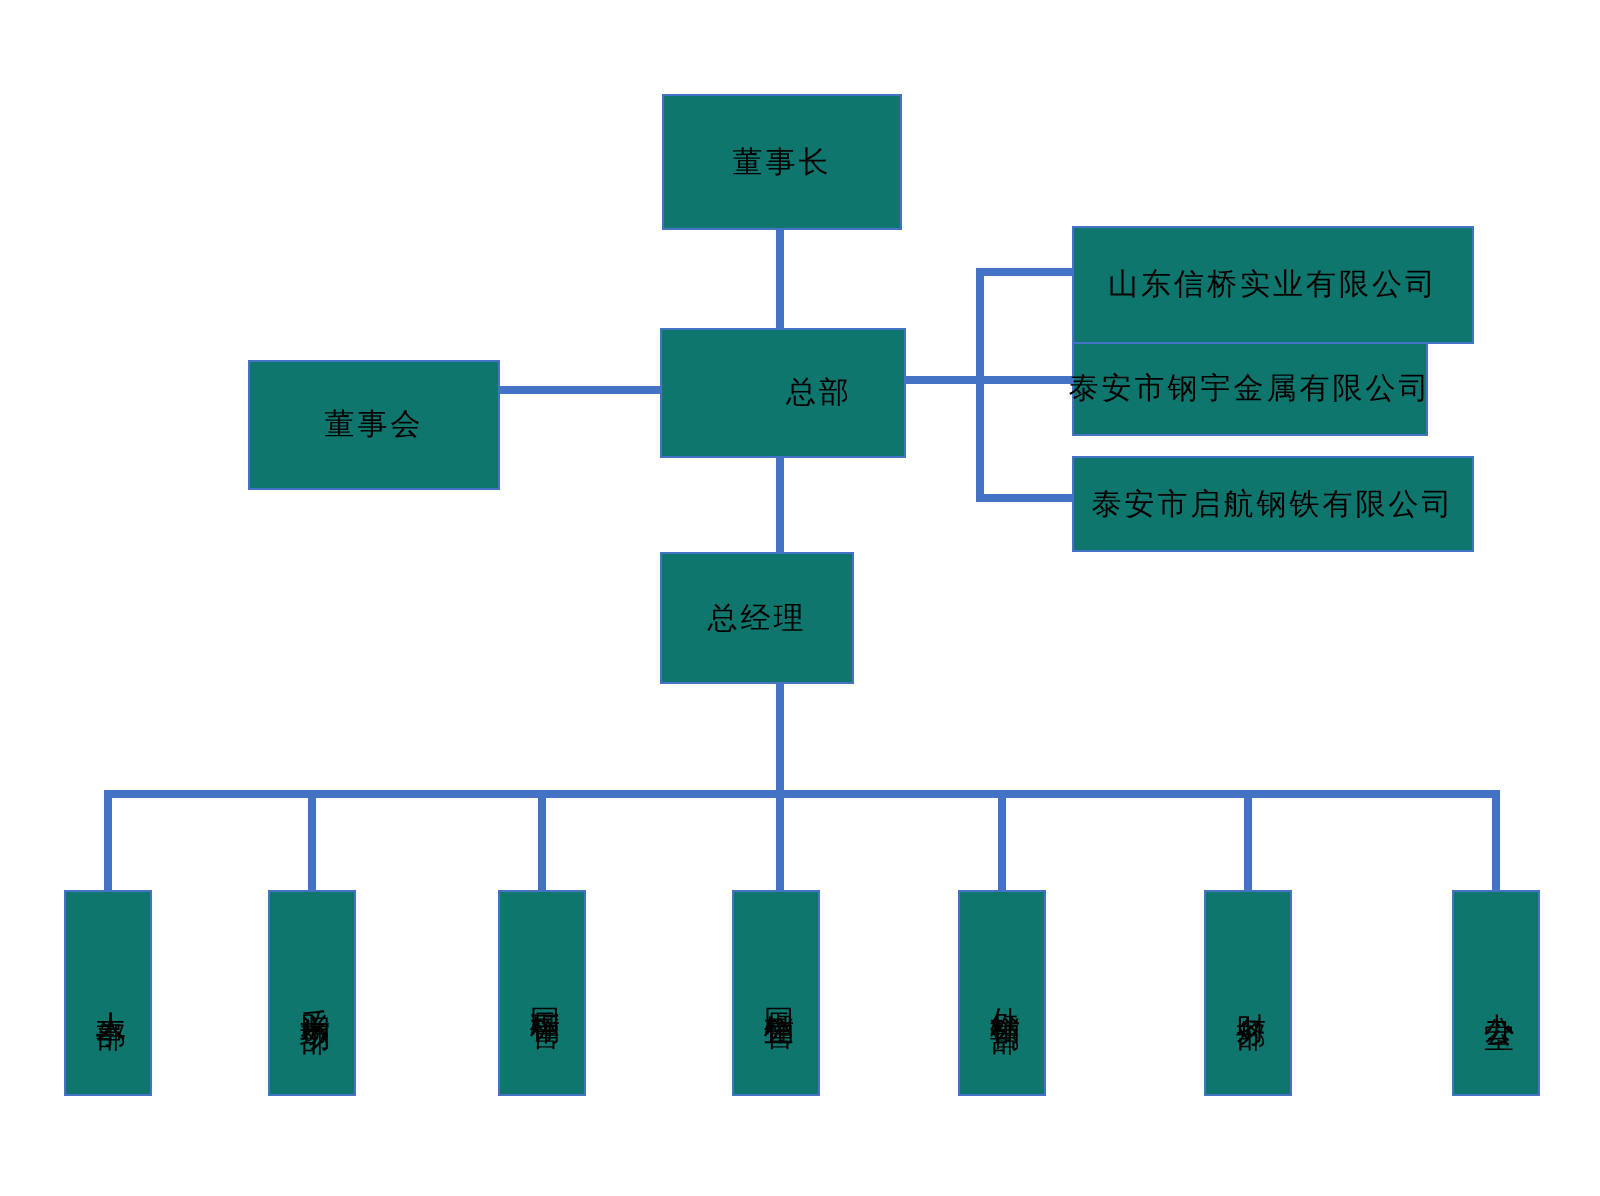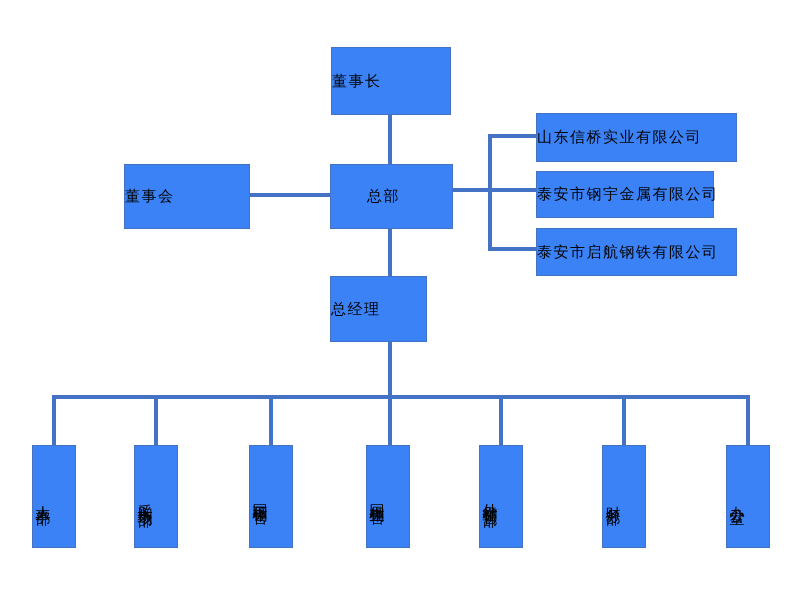--- a/index.html
+++ b/index.html
@@ -11,24 +11,24 @@
   .canvas {
     position: relative;
     width: 800px;
     height: 598px;
     background: #FFFFFF;
     overflow: hidden;
   }
   .node {
     position: absolute;
     border: 1.5px solid #4472C4;
-    background: #3b82f6;
+    background: #0f766e;
     display: flex;
     align-items: center;
-    justify-content: flex-start;
+    justify-content: center;
     box-sizing: border-box;
     color: #000000;
     font-size: 15px;
     letter-spacing: 1.5px;
     white-space: nowrap;
     z-index: 2;
   }
   .node.vert span {
     writing-mode: vertical-rl;
     text-orientation: upright;
@@ -60,31 +60,31 @@
   <div class="vline" style="left:154px; top:399px; height:46px;"></div>
   <div class="vline" style="left:269px; top:399px; height:46px;"></div>
   <div class="vline" style="left:388px; top:399px; height:46px;"></div>
   <div class="vline" style="left:499px; top:399px; height:46px;"></div>
   <div class="vline" style="left:622px; top:399px; height:46px;"></div>
   <div class="vline" style="left:746px; top:399px; height:46px;"></div>
 
   <div class="node" style="left:331px; top:47px; width:120px; height:68px;">
     <span>董事长</span>
   </div>
-  <div class="node" style="left:124px; top:164px; width:126px; height:65px;">
+  <div class="node" style="left:124px; top:180px; width:126px; height:65px;">
     <span>董事会</span>
   </div>
   <div class="node" style="left:330px; top:164px; width:123px; height:65px;padding-left:36px;">
     <span>总部</span>
   </div>
   <div class="node" style="left:330px; top:276px; width:97px; height:66px;font-family:Liberation Serif, serif;">
     <span>总经理</span>
   </div>
 
-  <div class="node" style="left:536px; top:113px; width:201px; height:49px;">
+  <div class="node" style="left:536px; top:113px; width:201px; height:59px;">
     <span>山东信桥实业有限公司</span>
   </div>
   <div class="node" style="left:536px; top:171px; width:178px; height:47px;">
     <span>泰安市钢宇金属有限公司</span>
   </div>
   <div class="node" style="left:536px; top:228px; width:201px; height:48px;">
     <span>泰安市启航钢铁有限公司</span>
   </div>
 
   <div class="node vert" style="left:32px; top:445px; width:44px; height:103px;">

